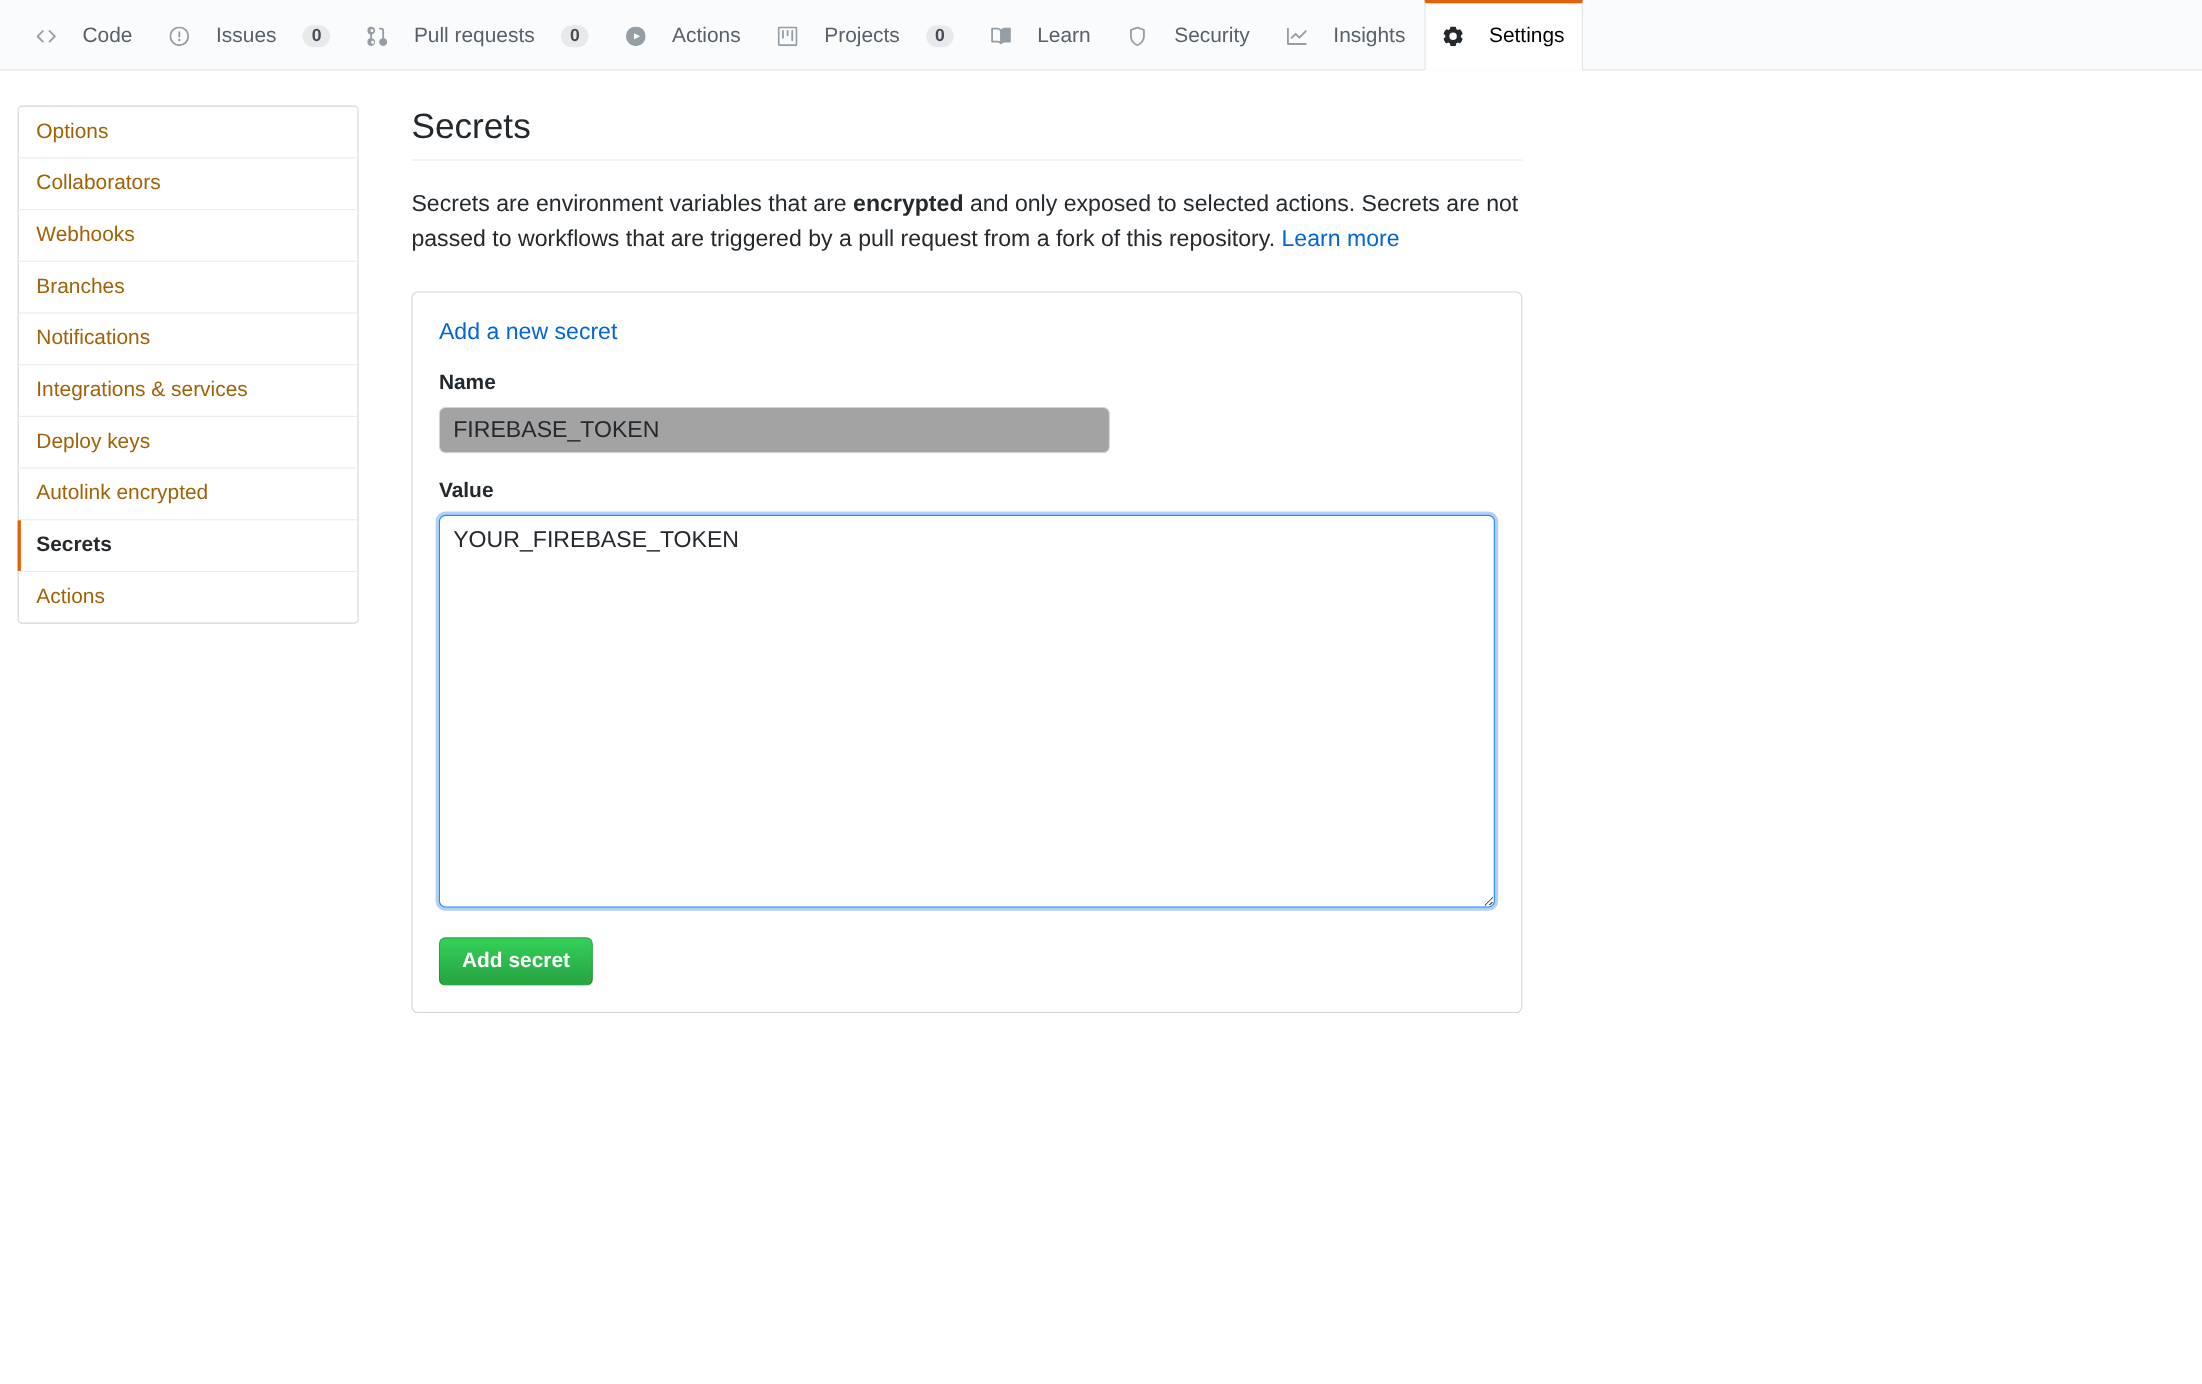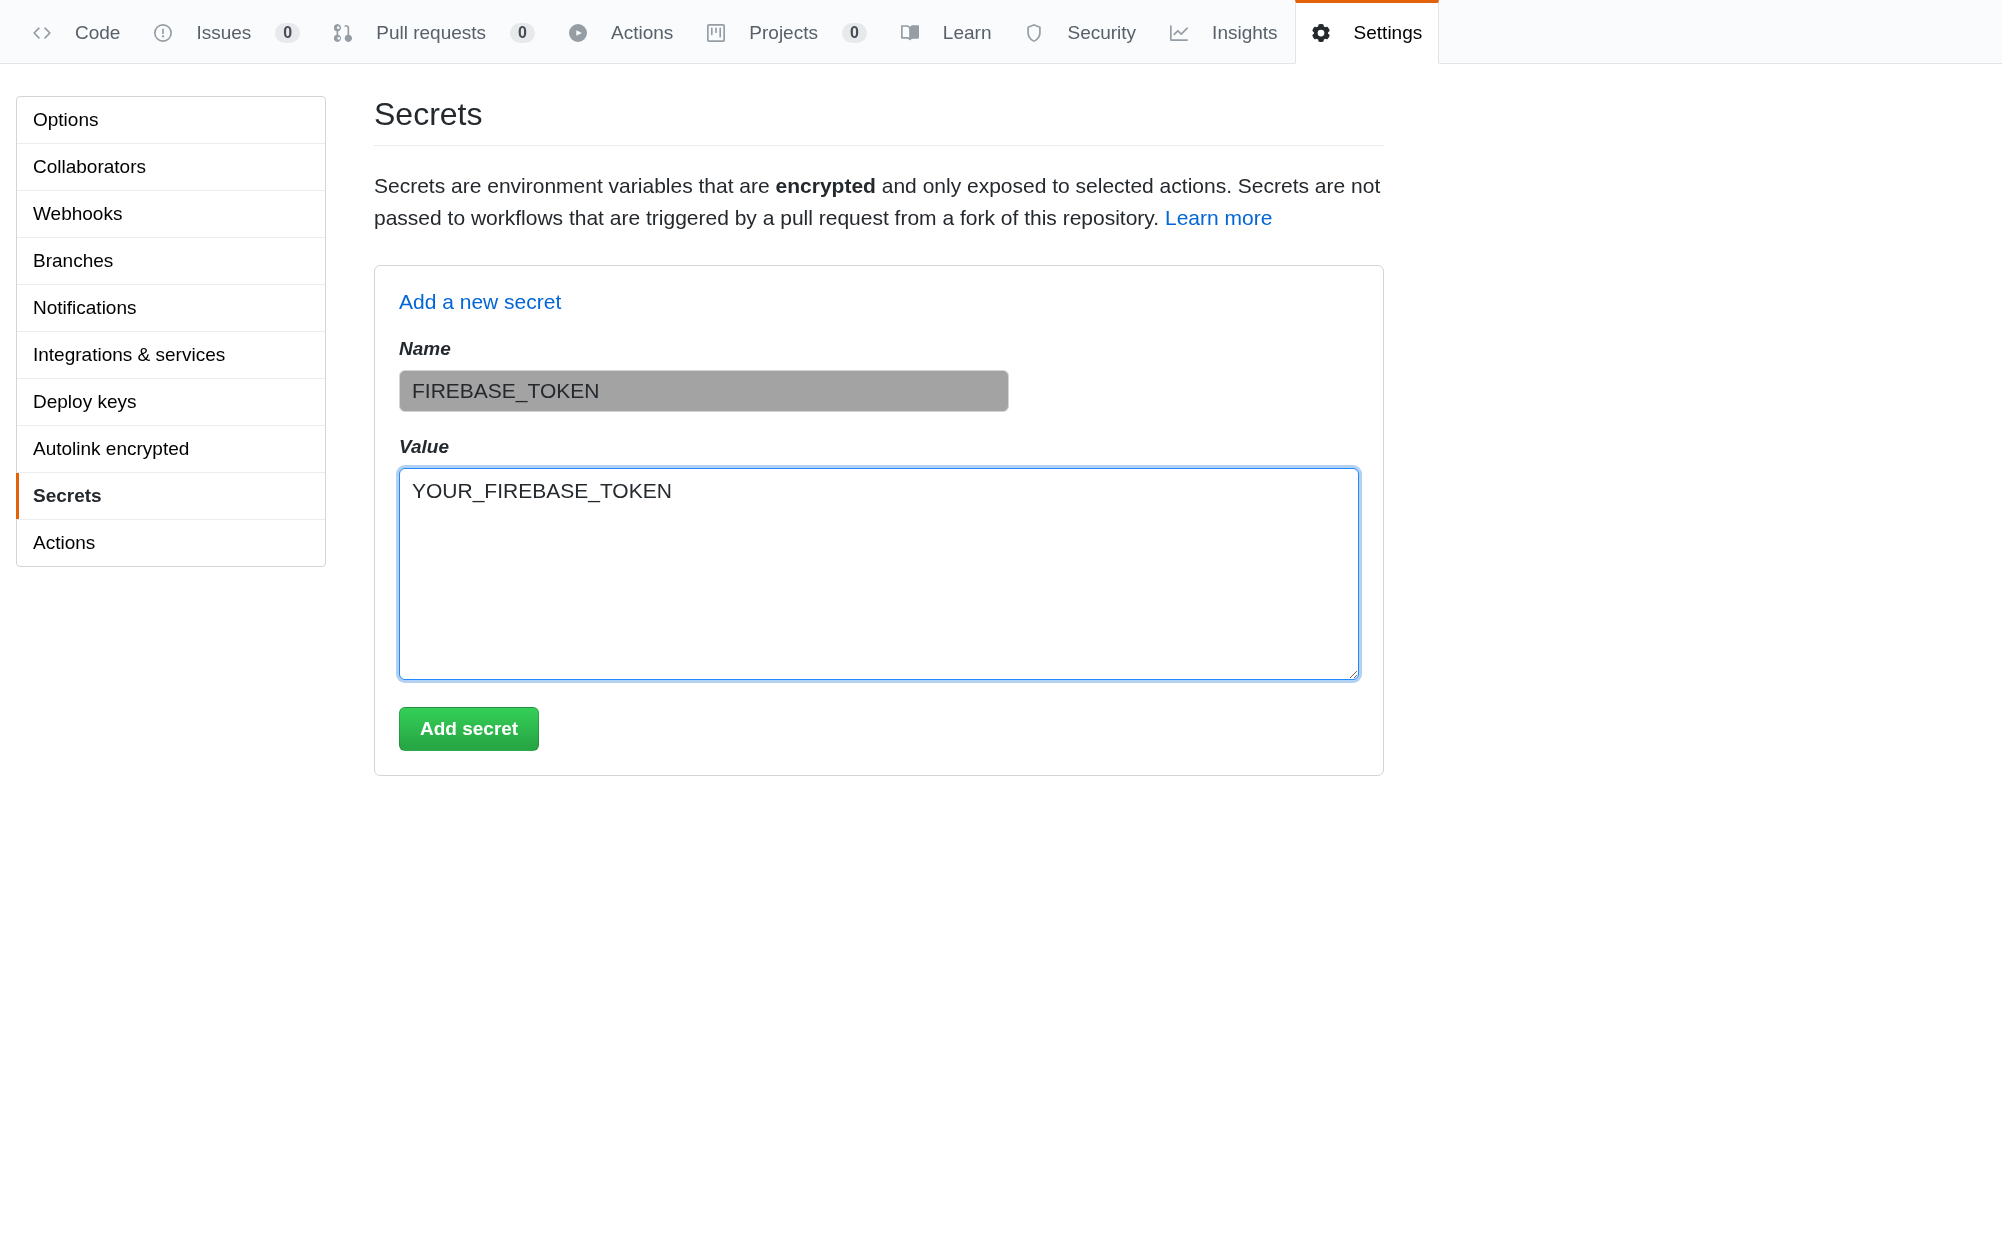--- a/index.html
+++ b/index.html
@@ -65,21 +65,21 @@
   }
   .menu {
     border: 1px solid #d1d5da;
     border-radius: 4px;
     background: #fff;
   }
   .menu-item {
     display: block;
     padding: 12px 16px;
     font-size: 19px;
-    color: #000000;
+    color: #a16207;
     border-bottom: 1px solid #eaecef;
     cursor: pointer;
     position: relative;
   }
   .menu-item:last-child { border-bottom: none; }
   .menu-item.selected {
     color: #24292e;
     font-weight: 600;
     cursor: default;
   }
@@ -118,37 +118,36 @@
   .box-heading {
     color: #0366d6;
     font-size: 21px;
     margin-bottom: 24px;
   }
   .form-label {
     display: block;
     font-weight: 600;
     font-size: 19px;
     margin-bottom: 10px;
-    font-style: italic;
   }
   .form-group { margin-bottom: 24px; }
   .text-input {
     width: 610px;
     max-width: 100%;
     padding: 8px 12px;
     font-size: 21px;
     background: #a3a3a3;
     border: 1px solid #d1d5da;
     border-radius: 6px;
     color: #24292e;
     font-family: inherit;
   }
   .textarea-input {
     width: 100%;
-    height: 212px;
+    height: 357px;
     padding: 10px 12px;
     font-size: 21px;
     background: #fff;
     border: 1px solid #2188ff;
     border-radius: 6px;
     box-shadow: 0 0 0 3px rgba(3,102,214,0.3);
     color: #24292e;
     font-family: inherit;
     resize: both;
     outline: none;

